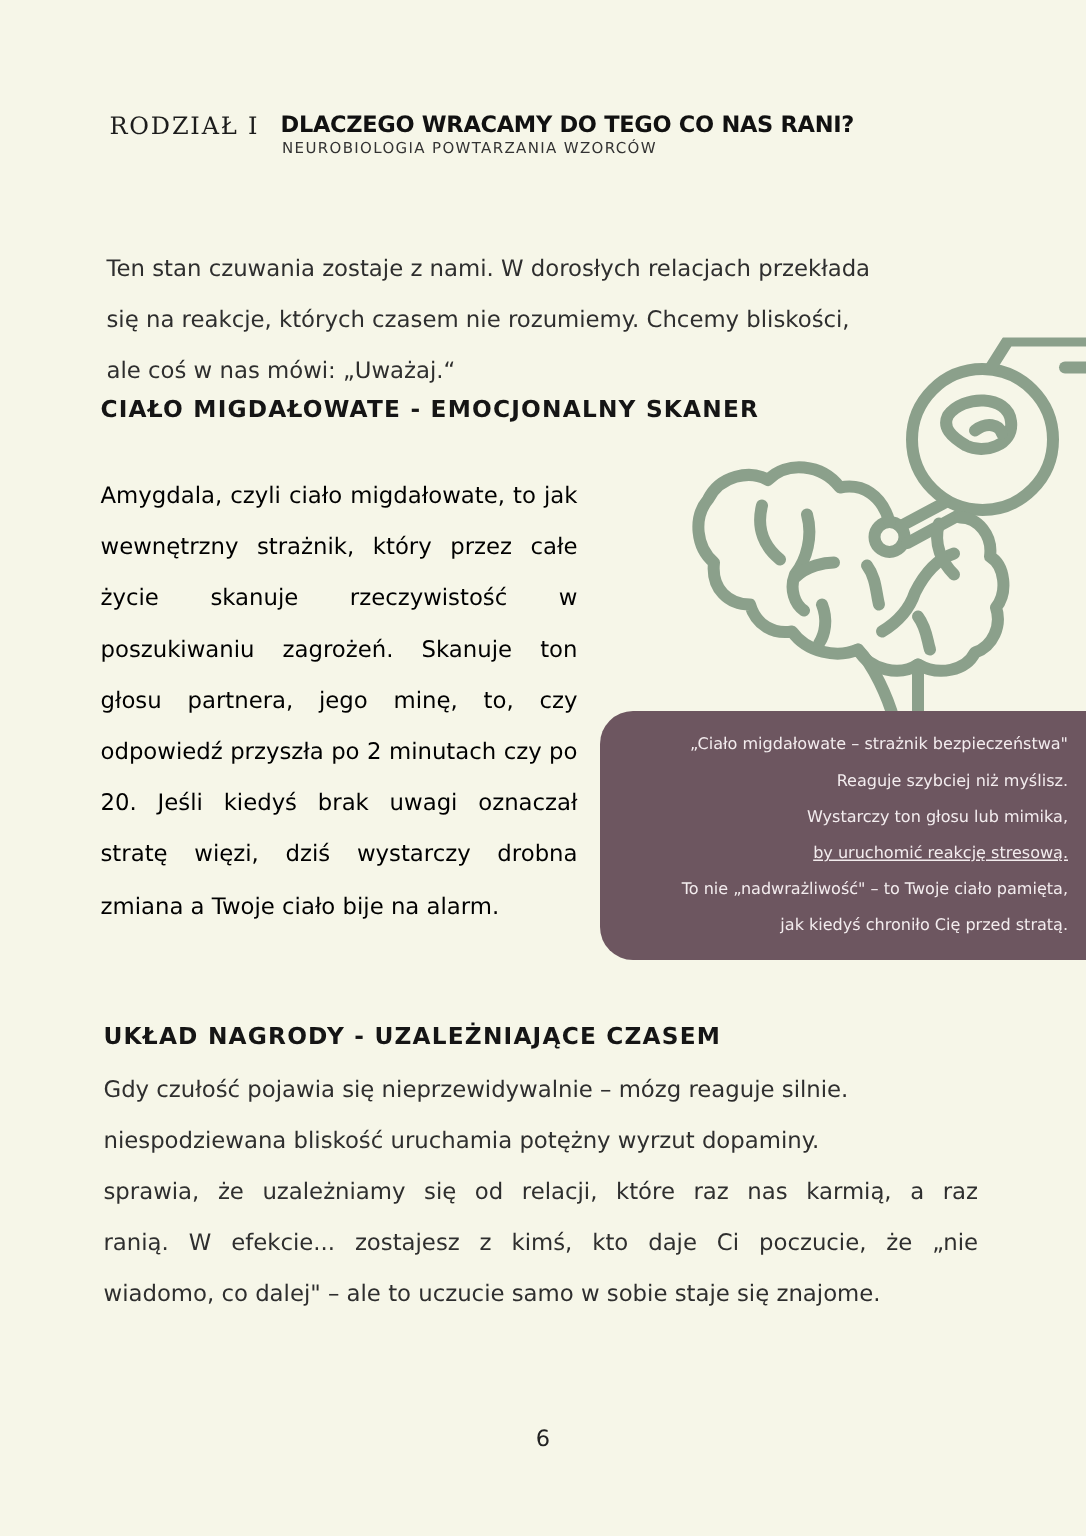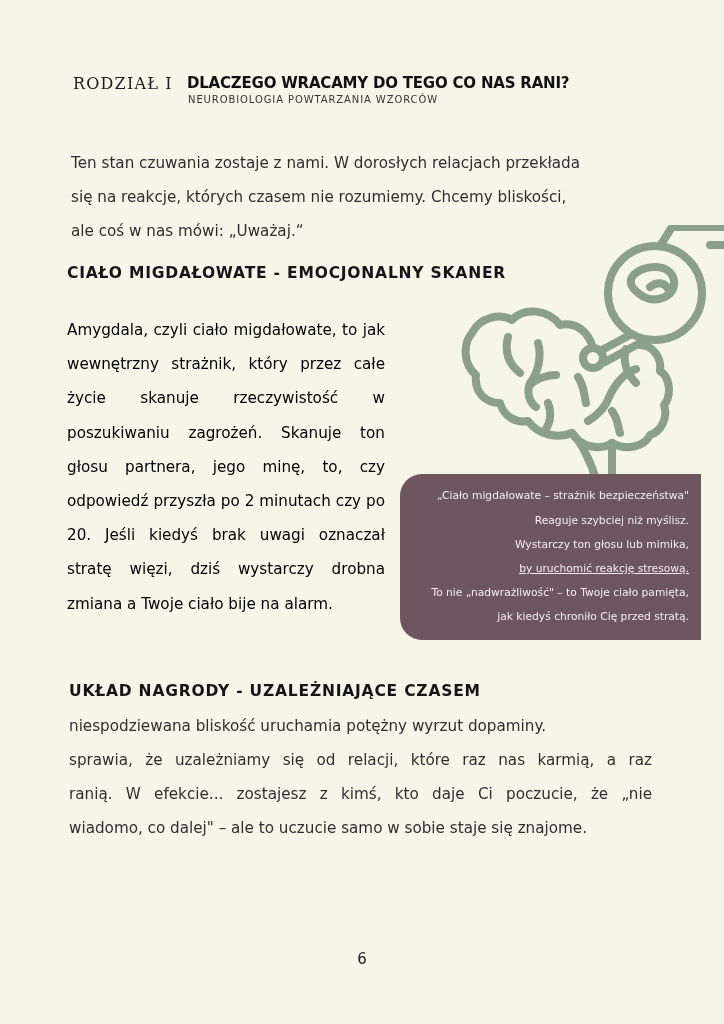--- a/index.html
+++ b/index.html
@@ -23,40 +23,40 @@
       font-family: "DejaVu Sans", sans-serif;
       font-weight: bold; font-size: 15px; color: #111;
       white-space: nowrap; letter-spacing: -0.2px;
     }
     .subtitle {
       position: absolute; left: 115px; top: 20px;
       font-size: 10px; letter-spacing: 0.9px; color: #333;
       white-space: nowrap;
     }
     .intro {
-      position: absolute; left: 71px; top: 146px; width: 580px;
+      position: absolute; left: 71px; top: 162px; width: 580px;
       font-size: 15.2px; line-height: 34px; color: #2e2e2e;
     }
     .intro p { margin: 0; }
     .h2 {
       position: absolute;
       font-weight: bold; font-size: 15.5px; letter-spacing: 0.8px; color: #151515;
       white-space: nowrap;
     }
     .h2-amyg { left: 67px; top: 264px; }
     .h2-reward { left: 69px; top: 682px; }
     .amyg {
       position: absolute; left: 67px; top: 313px; width: 318px;
       font-size: 15.2px; line-height: 34.2px; color: #000000;
       text-align: justify;
     }
     .amyg p { margin: 0; }
     .illustration { position: absolute; left: 460px; top: 225px; width: 264px; height: 255px; }
     .callout {
-      position: absolute; left: 400px; top: 474px; width: 301px; height: 166px;
+      position: absolute; left: 400px; top: 474px; width: 324px; height: 166px;
       background: #6d5660;
       border-radius: 22px 0 0 22px;
     }
     .callout .line {
       position: absolute; right: 12px;
       font-size: 10.7px; color: #f3ecee; white-space: nowrap;
     }
     .reward {
       position: absolute; left: 69px; top: 709px; width: 583px;
       font-size: 15.2px; line-height: 34px; color: #2e2e2e;
@@ -125,19 +125,20 @@
   <div class="line" style="top:40px;">Reaguje szybciej niż myślisz.</div>
   <div class="line" style="top:64px;">Wystarczy ton głosu lub mimika,</div>
   <div class="line" style="top:88px;text-decoration:underline;">by uruchomić reakcję stresową.</div>
   <div class="line" style="top:112px;">To nie „nadwrażliwość" – to Twoje ciało pamięta,</div>
   <div class="line" style="top:136px;">jak kiedyś chroniło Cię przed stratą.</div>
 </div>
 
 <div class="h2 h2-reward">UKŁAD NAGRODY - UZALEŻNIAJĄCE CZASEM</div>
 
 <div class="reward">
+  <p>Gdy czułość pojawia się nieprzewidywalnie – mózg reaguje silnie.</p>
   <p>niespodziewana bliskość uruchamia potężny wyrzut dopaminy.</p>
   <p class="just">sprawia, że uzależniamy się od relacji, które raz nas karmią,  a raz</p>
   <p class="just">ranią. W efekcie... zostajesz z kimś, kto daje Ci poczucie,  że „nie</p>
   <p>wiadomo, co dalej" – ale to uczucie samo w sobie staje się znajome.</p>
 </div>
 
 <div class="page-number">6</div>
 
 </body></html>

